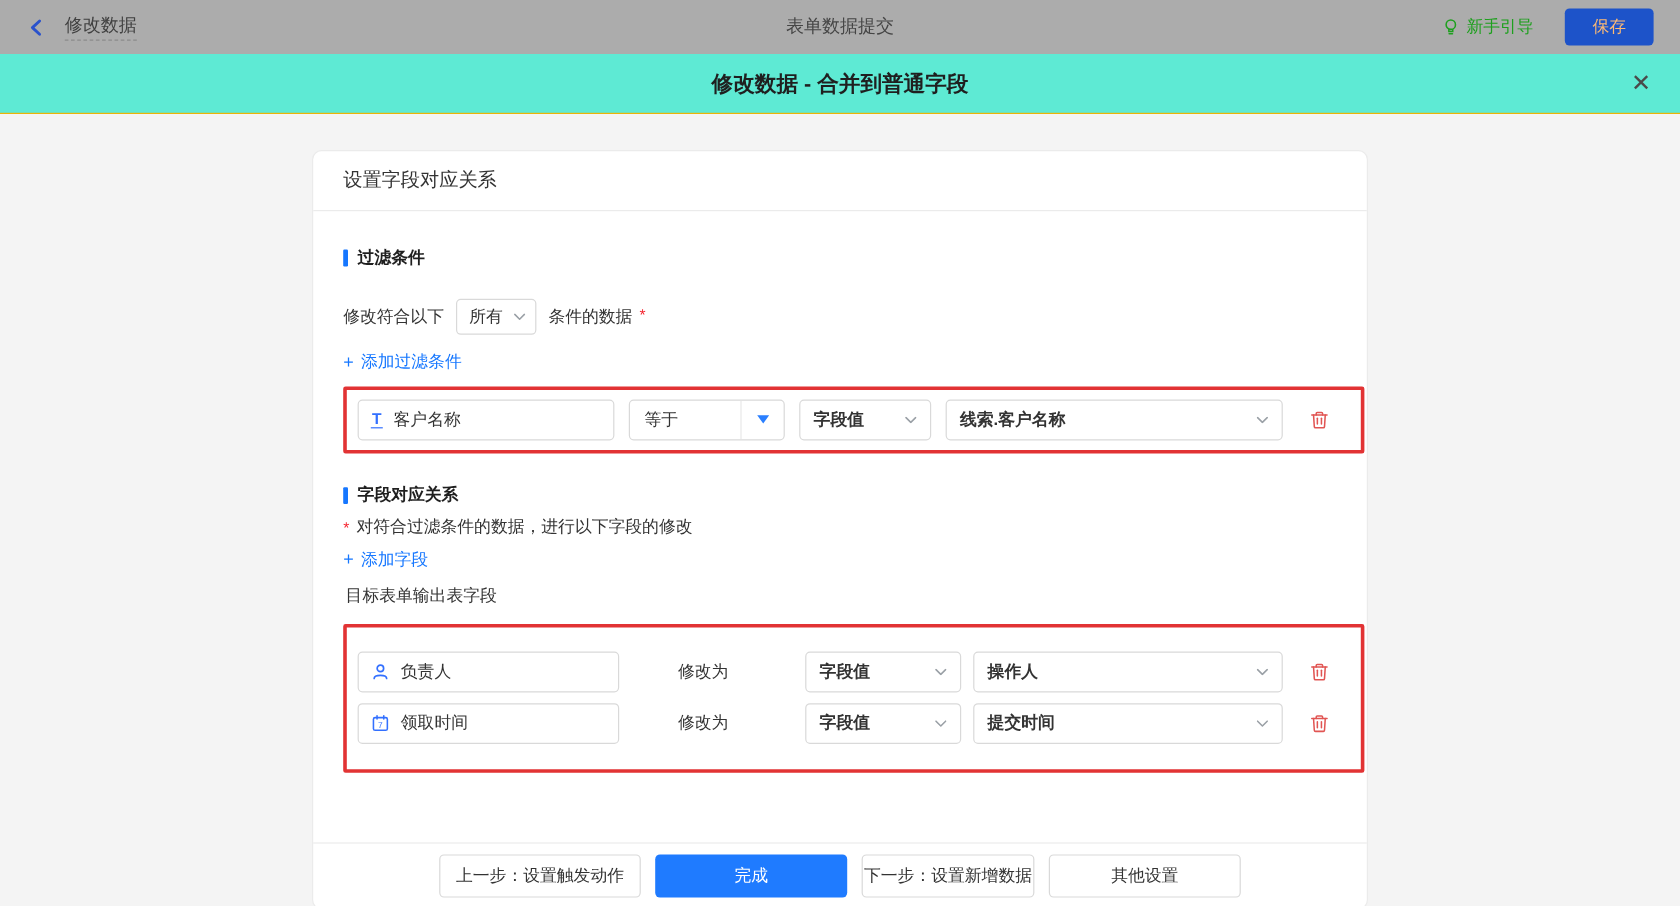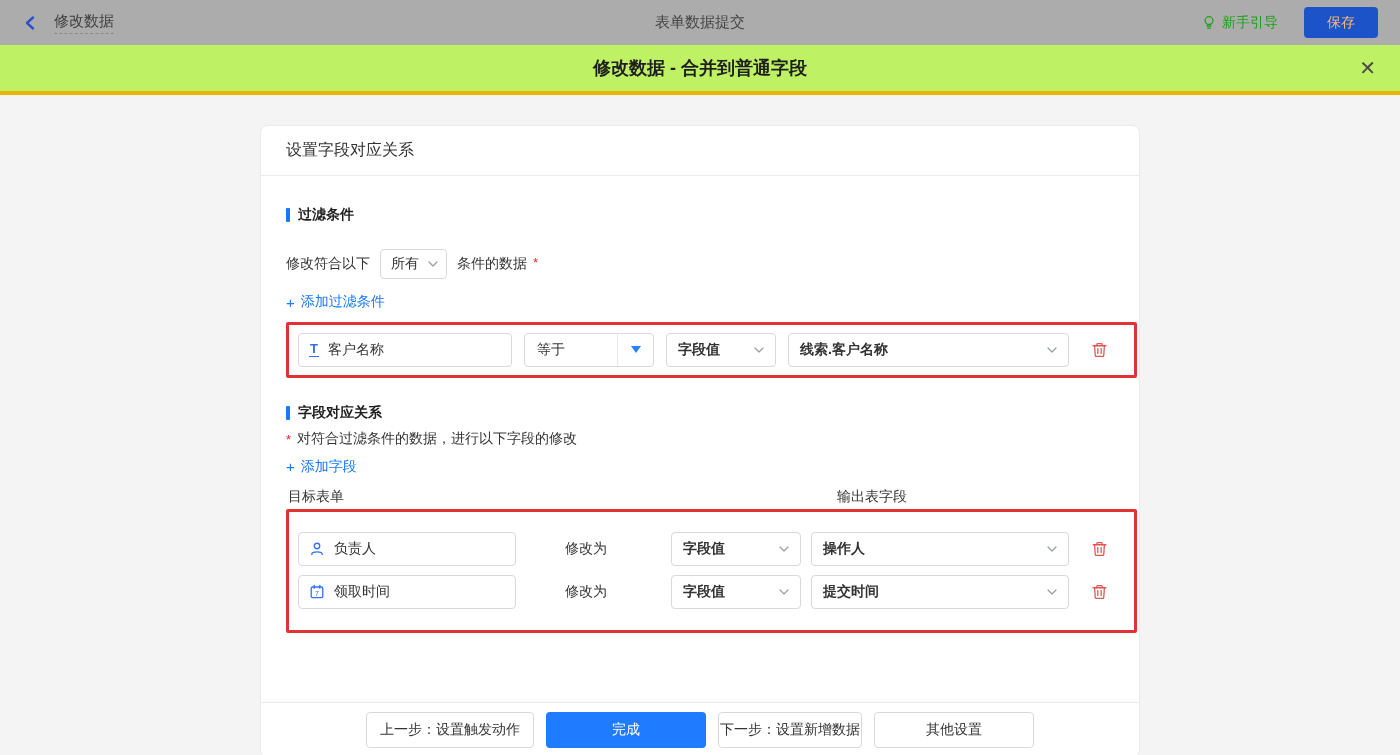--- a/index.html
+++ b/index.html
@@ -13,21 +13,21 @@
   .tb-left { display:flex; align-items:center; gap:14px; }
   .back-btn { display:flex; align-items:center; cursor:pointer; }
   .tb-node-title { font-size:15px; color:#404040; border-bottom:1px dashed #8a8a8a; padding-bottom:2px; }
   .tb-center { position:absolute; left:0; right:0; text-align:center; font-size:15px; color:#454545; pointer-events:none; }
   .tb-right { margin-left:auto; display:flex; align-items:center; gap:26px; position:relative; z-index:1; }
   .guide { display:flex; align-items:center; gap:6px; color:#1ea01e; font-size:14px; cursor:pointer; }
   .save-btn { background:#1d53c9; color:#fdba74; border:none; border-radius:4px; font-size:14px;
               padding:0 23px; height:31px; cursor:pointer; font-family:inherit; }
 
   
-  .modal-header { height:50px; background:#bef264; border-bottom:4px solid #eab308; display:flex; align-items:center; justify-content:center; position:relative; }
+  .modal-header { height:50px; background:#5eead4; border-bottom:1px solid #eab308; display:flex; align-items:center; justify-content:center; position:relative; }
   .modal-title { font-size:18px; font-weight:700; color:#1f1f1f; }
   .modal-close { position:absolute; right:24px; top:50%; transform:translateY(-50%); font-size:20px; color:#4a4a4a; cursor:pointer; line-height:1; }
 
   
   .modal-body { height:660px; background:#f4f4f4; }
   .card { width:880px; height:633px; margin:0 auto; position:relative; top:30px;
           background:#fff; border:1px solid #ebebeb; border-radius:8px; }
   .card-header { height:50px; display:flex; align-items:center; padding:0 25px; font-size:16px; color:#333; border-bottom:1px solid #ebebeb; }
   .card-content { padding:0 25px; }
 
@@ -44,21 +44,21 @@
   .add-link { display:inline-flex; align-items:center; gap:6px; color:#1677ff; font-size:14px; cursor:pointer; }
   .add-link.one { margin-top:14px; }
   .add-link.two { margin-top:10px; }
   .plus { font-size:15px; line-height:1; }
 
   .desc-row { margin-top:8px; font-size:14px; color:#333; display:flex; align-items:center; gap:6px; }
   .desc-row .asterisk { top:1px; margin-left:0; }
 
   .annotation-box { border:3px solid #e23334; border-radius:2px; margin-right:-23px; }
   .box-filter { margin-top:10px; height:56px; display:flex; align-items:center; padding:0 0 0 9px; }
-  .box-mapping { margin-top:3px; height:124px; padding:20px 0 18px 9px; display:flex; flex-direction:column; gap:9px; }
+  .box-mapping { margin-top:14px; height:124px; padding:20px 0 18px 9px; display:flex; flex-direction:column; gap:9px; }
 
   .field-input { height:34px; border:1px solid #d9d9d9; border-radius:4px; background:#fff;
                  display:flex; align-items:center; gap:9px; padding:0 10px; font-size:14px; color:#333; cursor:text; }
   .w-filter-field { width:214px; }
   .w-map-field { width:218px; }
 
   .t-icon { color:#3370ff; font-size:13px; font-weight:700; border-bottom:1.5px solid #3370ff; line-height:1.1; padding:0 1px; }
 
   .op-select { width:130px; height:34px; border:1px solid #d9d9d9; border-radius:4px; background:#fff;
                display:flex; align-items:center; margin-left:12px; cursor:pointer; overflow:hidden; }
@@ -72,21 +72,21 @@
   .sel-value { flex:1; margin-left:12px; }
   .map-row { display:flex; align-items:center; padding-right:0; }
   .map-row .sel-type { width:130px; margin-left:0; }
   .map-row .sel-value { margin-left:10px; }
   .modify-label { width:48px; margin-left:49px; margin-right:58px; font-size:14px; color:#333; flex:none; }
 
   .trash-btn { margin:0 26px 0 22px; display:flex; align-items:center; cursor:pointer; flex:none; }
 
   .col-heads { margin-top:12px; display:flex; font-size:14px; color:#333; }
   .col-left { margin-left:2px; }
-  .col-right { margin-left:493px; }
+  .col-right { }
 
   .card-footer { position:absolute; left:0; right:0; bottom:0; height:55px; border-top:1px solid #ebebeb;
                  display:flex; align-items:center; justify-content:center; gap:12px; }
   .btn { height:36px; border-radius:4px; font-size:14px; font-family:inherit; cursor:pointer; }
   .btn-outline { background:#fff; border:1px solid #d9d9d9; color:#333; }
   .btn-prev { width:168px; }
   .btn-done { width:160px; background:#1f7bff; border:none; color:#fff; }
   .btn-next { width:144px; }
   .btn-other { width:160px; }
 

